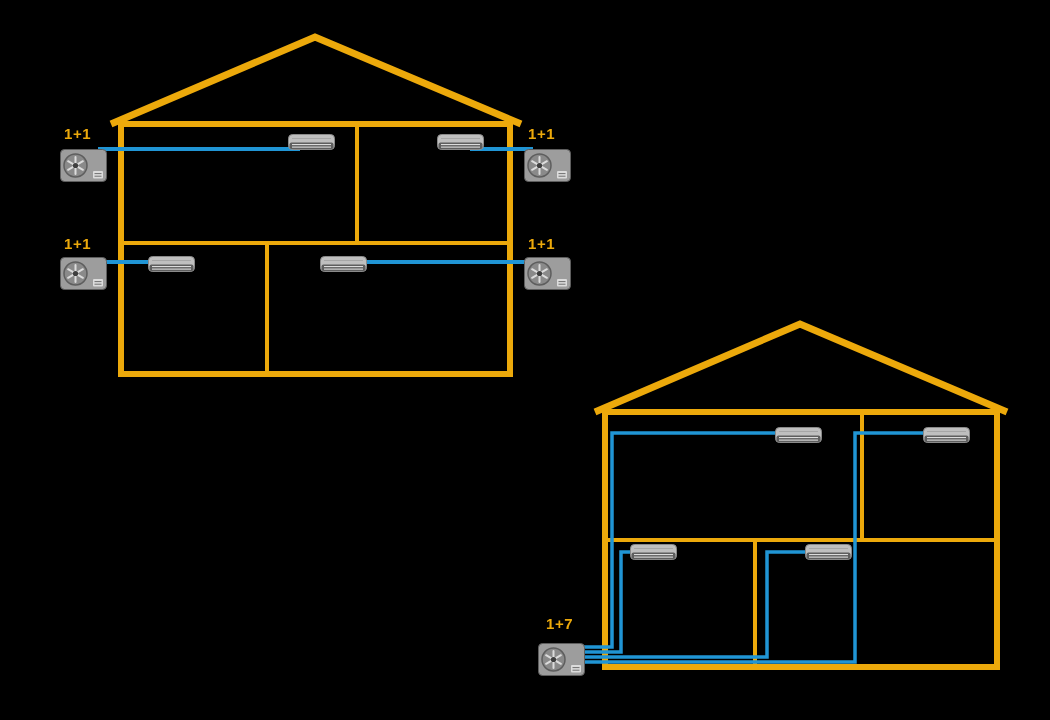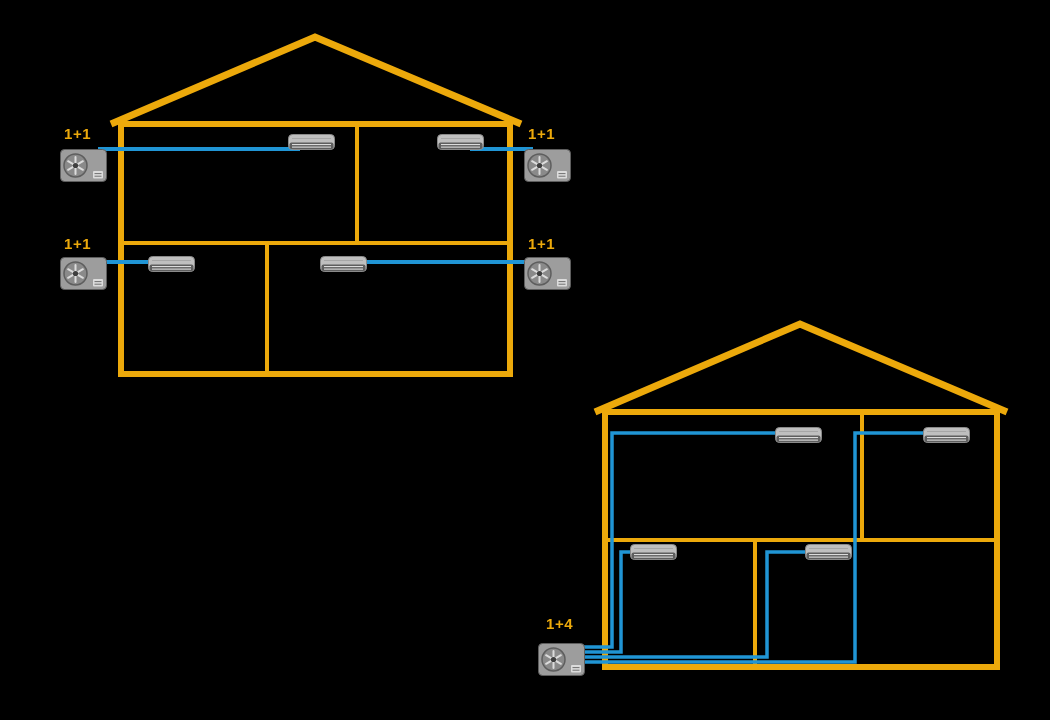--- a/index.html
+++ b/index.html
@@ -113,15 +113,15 @@
       <use href="#indoor-unit-symbol" xlink:href="#indoor-unit-symbol" x="805" y="544"></use>
 
       <use href="#outdoor-unit-symbol" xlink:href="#outdoor-unit-symbol" x="538" y="643"></use>
     </g>
   </svg>
 
   <div class="unit-label" style="left:64px;top:126px">1+1</div>
   <div class="unit-label" style="left:528px;top:126px">1+1</div>
   <div class="unit-label" style="left:64px;top:236px">1+1</div>
   <div class="unit-label" style="left:528px;top:236px">1+1</div>
-  <div class="unit-label" style="left:546px;top:616px">1+4</div>
+  <div class="unit-label" style="left:546px;top:616px">1+7</div>
 
 </div>
 
 </body></html>

